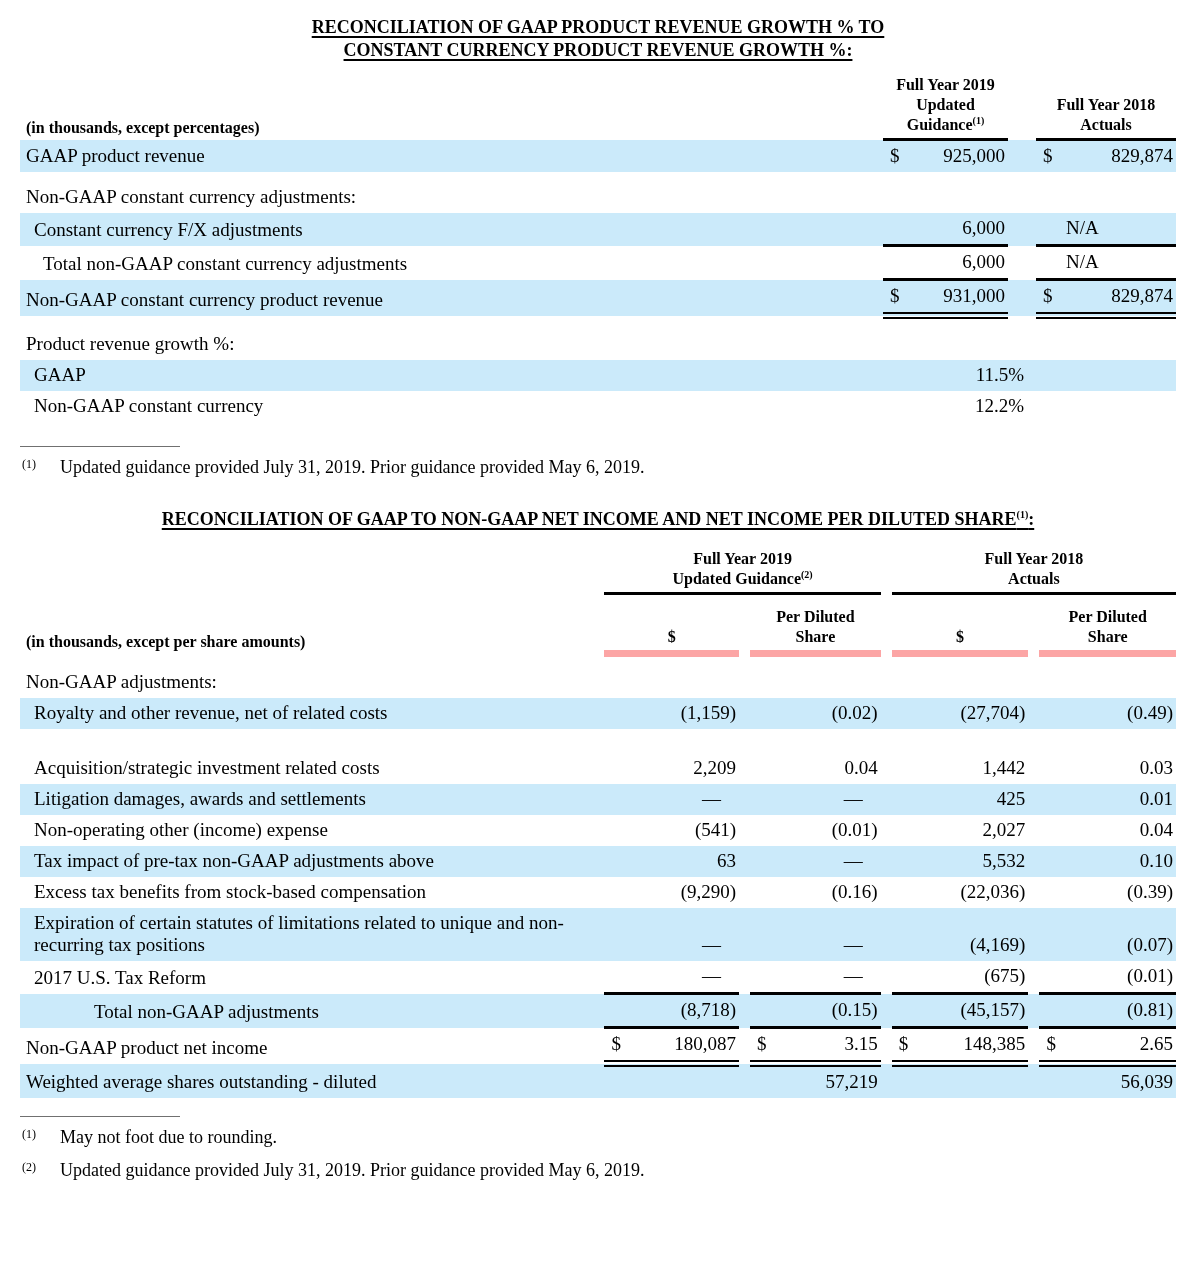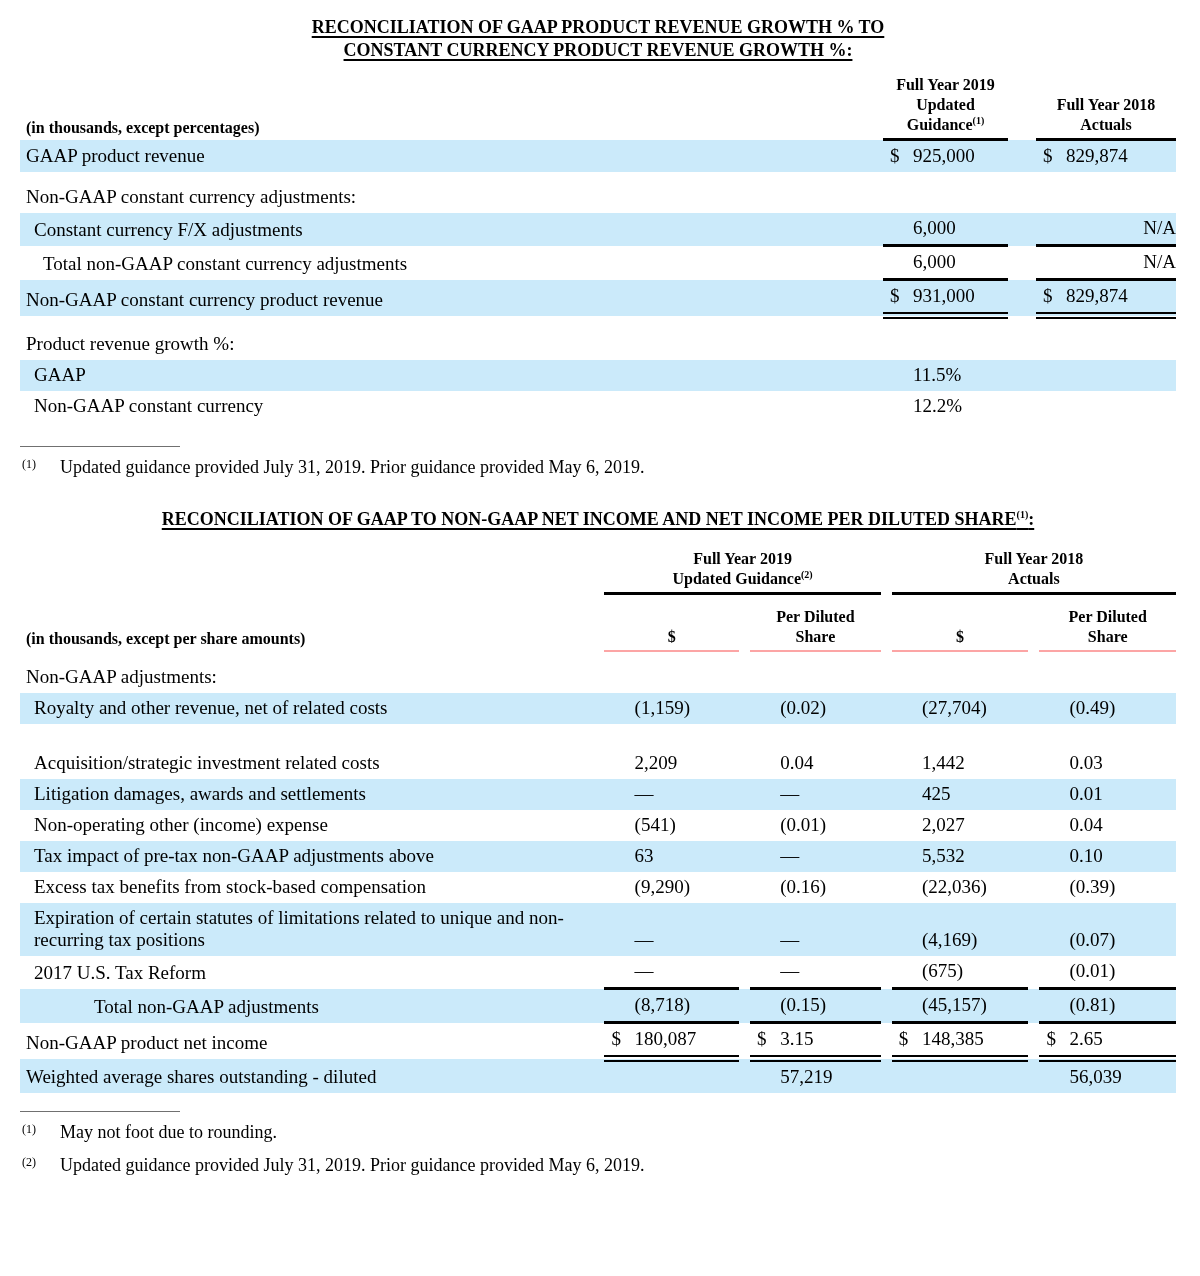--- a/index.html
+++ b/index.html
@@ -43,22 +43,22 @@
 
   tr.shaded td { background: #cbeafa; }
 
   .lbl { text-align: left; padding-left: 6px; }
   .ind1 { padding-left: 14px; }
   .ind2 { padding-left: 23px; }
   .ind3 { padding-left: 74px; }
   .padtop { padding-top: 14px; }
 
   .cur { text-align: left; padding-left: 7px; }
-  .val { text-align: left; padding-right: 3px; }
-  .val.center { text-align: right; padding-right: 0; }
+  .val { text-align: right; padding-right: 3px; }
+  .val.center { text-align: left; padding-right: 0; }
   .val.dash { padding-right: 18px; }
   .val.pct { padding-right: 12px; }
   .gapc { }
 
   .rb { border-bottom: 3px solid #000; }
   .rd { border-bottom: 7px double #000; }
 
   .grp-hd {
     font-weight: bold;
     font-size: 16px;
@@ -67,21 +67,21 @@
     vertical-align: bottom;
     border-bottom: 3px solid #000;
     padding-bottom: 3px;
   }
   .sub-hd {
     font-weight: bold;
     font-size: 16px;
     line-height: 1.25;
     text-align: center;
     vertical-align: bottom;
-    border-bottom: 2px solid #fca5a5;
+    border-bottom: 7px solid #fca5a5;
     padding-top: 12px;
     padding-bottom: 3px;
   }
   .note-cell {
     font-weight: bold;
     font-size: 16px;
     text-align: left;
     vertical-align: bottom;
     padding-left: 6px;
     padding-bottom: 3px;

